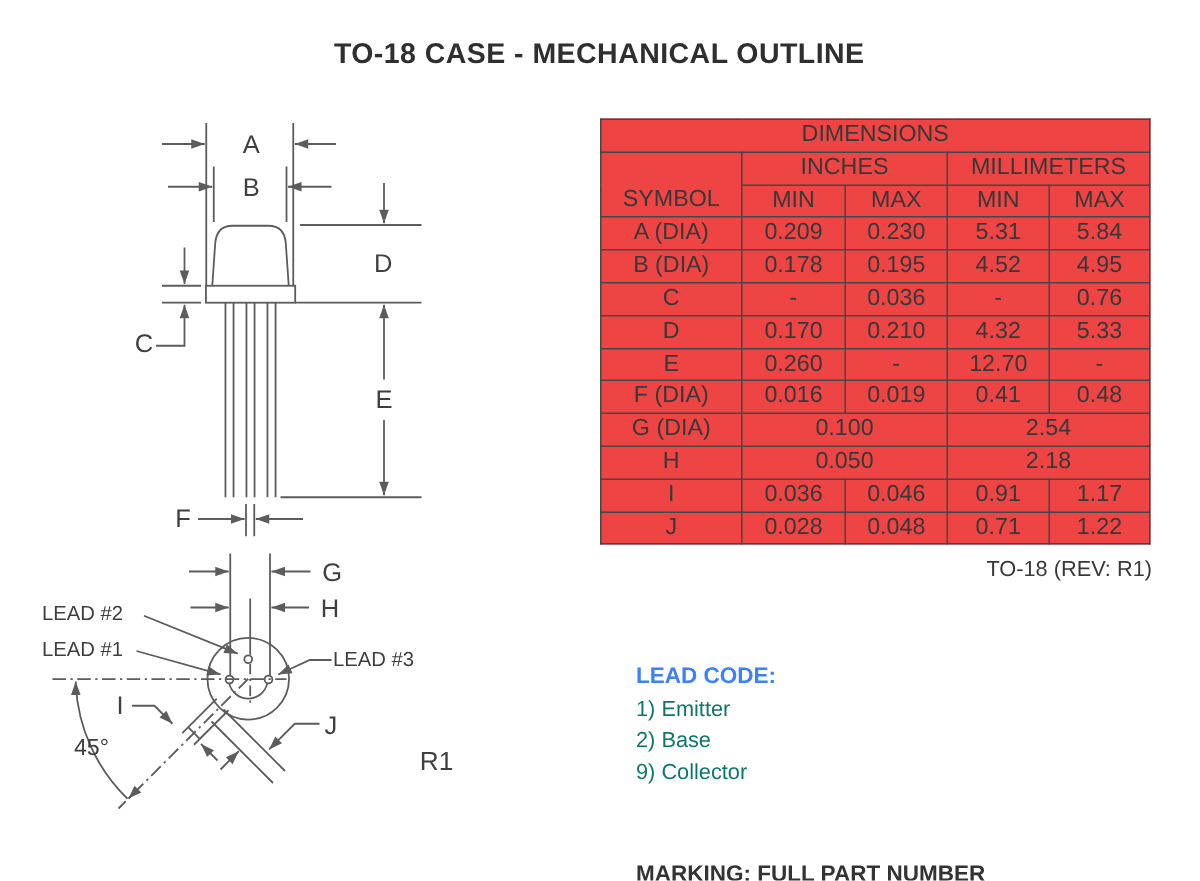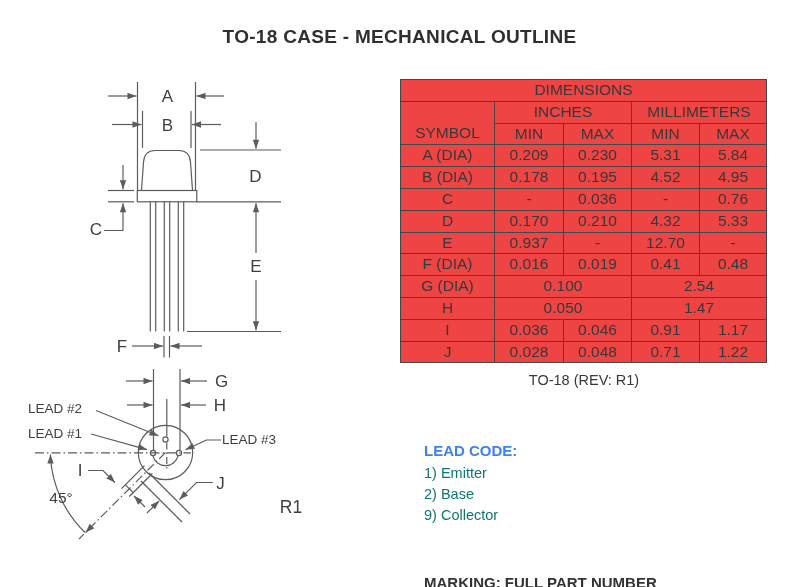--- a/index.html
+++ b/index.html
@@ -22,21 +22,21 @@
   table.dims {
     position:absolute; left:400px; top:79px; border-collapse:collapse; table-layout:fixed;
     font-size:15.5px; color:#383838; background:#ef4444;
   }
   table.dims td, table.dims th {
     border:1.5px solid #464646; text-align:center; vertical-align:middle;
     padding:0; height:20.8px; line-height:20.8px; font-weight:normal; overflow:hidden;
   }
   table.dims th.sym { vertical-align:bottom; padding-bottom:1px; }
   .rev-note {
-    position:absolute; left:400px; top:372px; width:368px; text-align:center;
+    position:absolute; left:400px; top:372px; width:368px; text-align:right;
     font-size:14.5px; color:#383838;
   }
   .leadcode-heading { position:absolute; left:424px; top:442px; font-size:15px; font-weight:bold; color:#3b82f6; }
   .leadcode-items  { position:absolute; left:424px; top:463px; font-size:14.5px; color:#0f766e; }
   .leadcode-items div { line-height:21px; }
   .marking { position:absolute; left:424px; top:542px; font-size:15px; font-weight:bold; color:#333;margin-top:32px; }
 </style>
 </head>
 <body>
 
@@ -221,41 +221,41 @@
     </tr>
     <tr>
       <td>D</td>
       <td>0.170</td>
       <td>0.210</td>
       <td>4.32</td>
       <td>5.33</td>
     </tr>
     <tr>
       <td>E</td>
-      <td>0.937</td>
+      <td>0.260</td>
       <td>-</td>
       <td>12.70</td>
       <td>-</td>
     </tr>
     <tr>
       <td>F (DIA)</td>
       <td>0.016</td>
       <td>0.019</td>
       <td>0.41</td>
       <td>0.48</td>
     </tr>
     <tr>
       <td>G (DIA)</td>
       <td colspan="2">0.100</td>
       <td colspan="2">2.54</td>
     </tr>
     <tr>
       <td>H</td>
       <td colspan="2">0.050</td>
-      <td colspan="2">1.47</td>
+      <td colspan="2">2.18</td>
     </tr>
     <tr>
       <td>I</td>
       <td>0.036</td>
       <td>0.046</td>
       <td>0.91</td>
       <td>1.17</td>
     </tr>
     <tr>
       <td>J</td>

